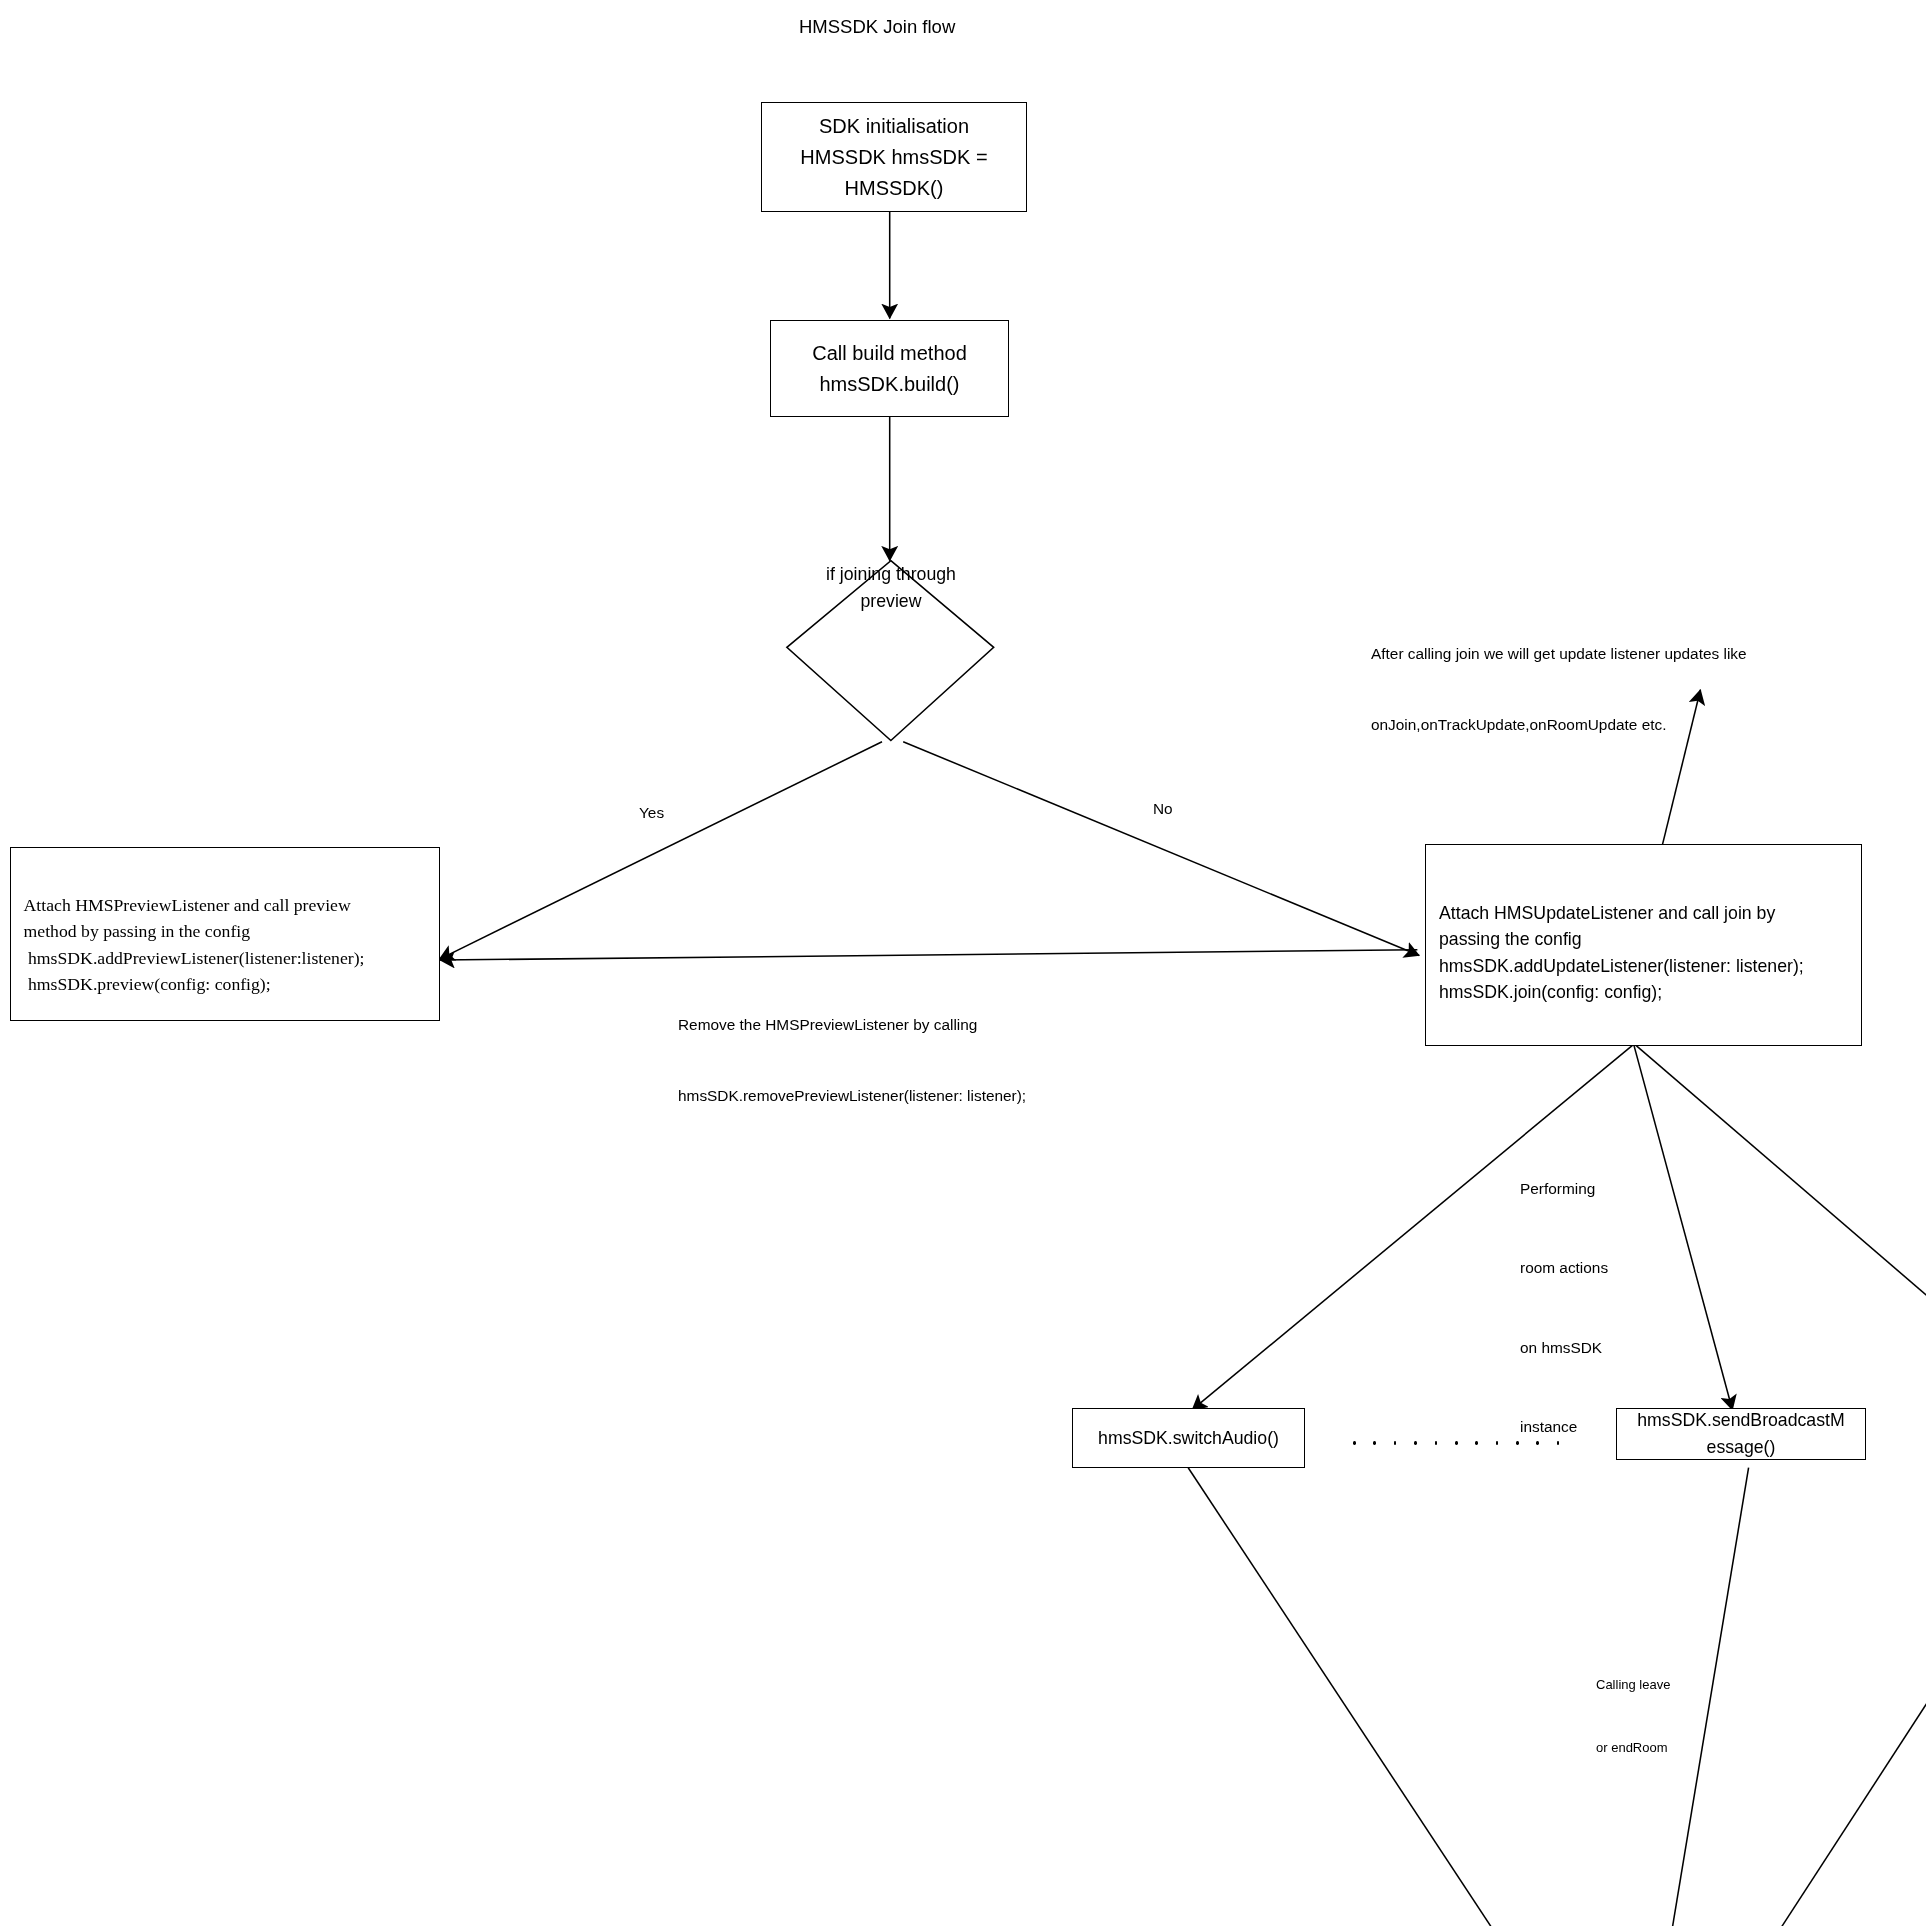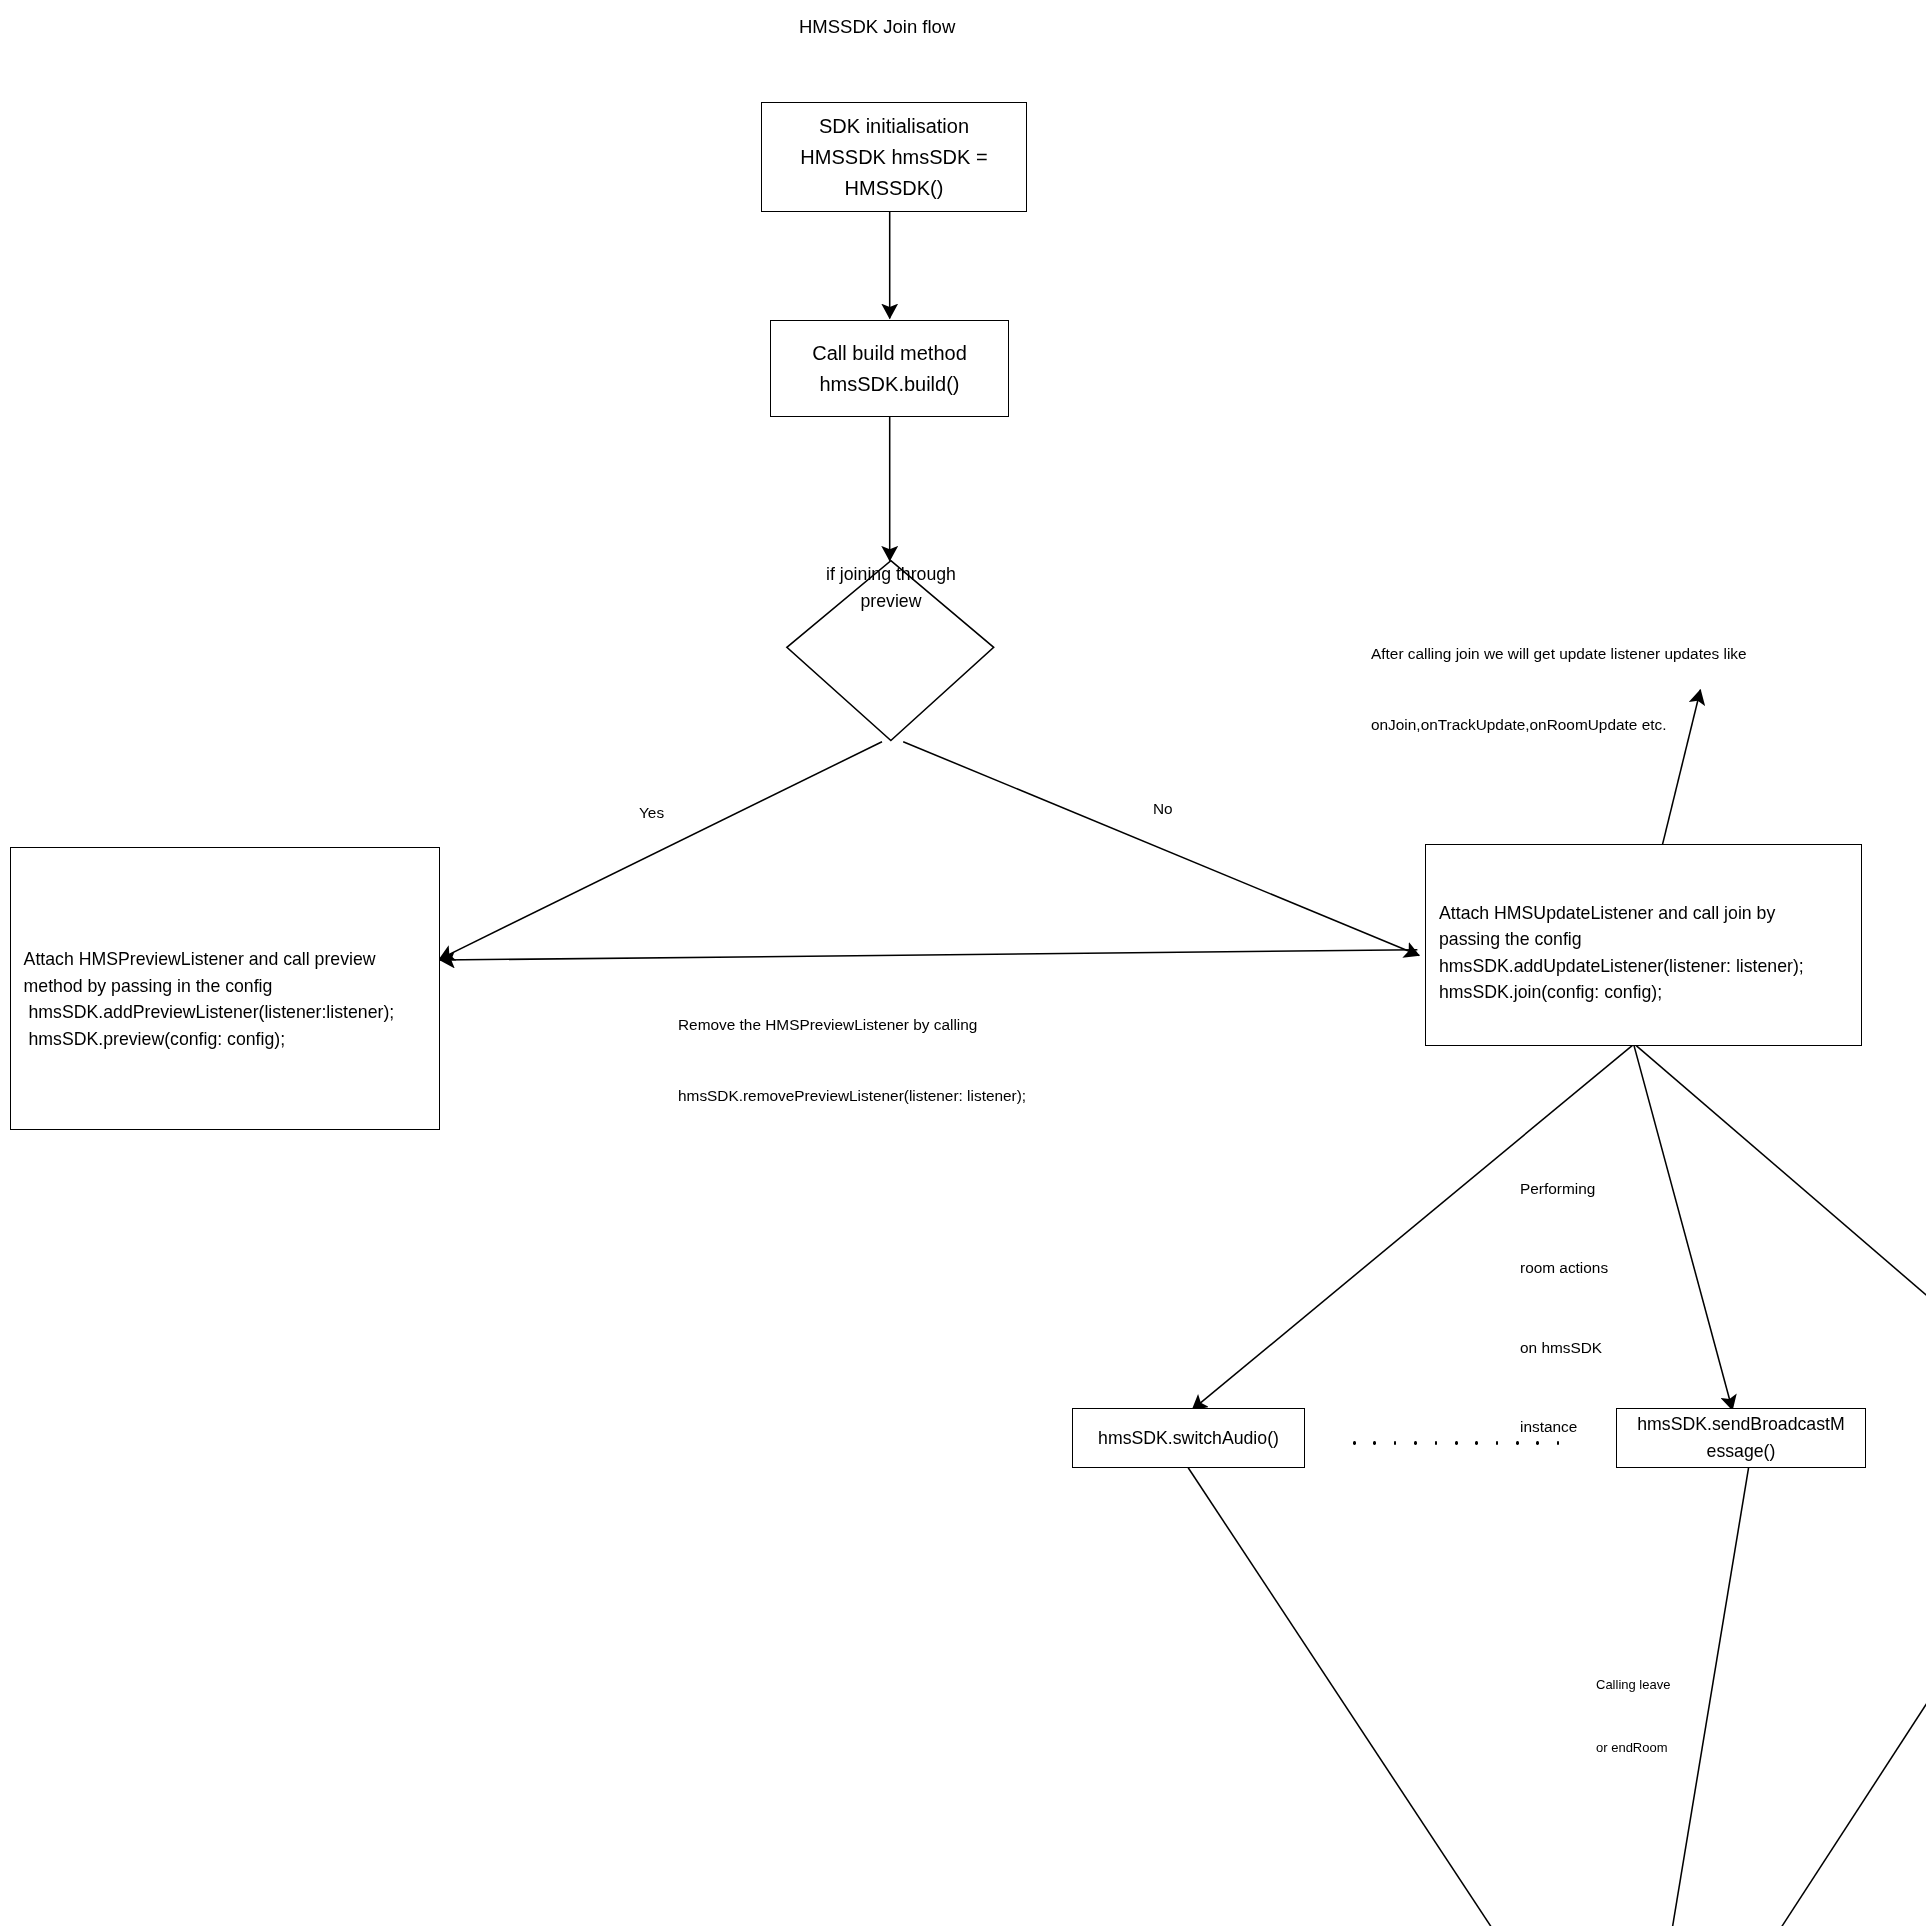--- a/index.html
+++ b/index.html
@@ -108,41 +108,41 @@
     <span class="ln">hmsSDK.build()</span>
   </div>
 
   <div class="diamond-wrap" style="left:787px;top:561px;width:208px;height:181px;">
     <div class="diamond-text">
       <span class="ln">if joining through</span>
       <span class="ln">preview</span>
     </div>
   </div>
 
-  <div class="node left fs-med" style="left:9.6px;top:847px;width:430px;height:283px;padding:21.6px 13px 0 13px;">
+  <div class="node left fs-med" style="left:9.6px;top:847px;width:430px;height:174px;padding:21.6px 13px 0 13px;font-family:Liberation Serif, serif;">
     <span class="ln">Attach HMSPreviewListener and call preview</span>
     <span class="ln">method by passing in the config</span>
     <span class="ln"></span>
     <span class="ln"> hmsSDK.addPreviewListener(listener:listener);</span>
     <span class="ln"> hmsSDK.preview(config: config);</span>
   </div>
 
   <div class="node left fs-med" style="left:1425px;top:844px;width:437px;height:202px;padding:15.4px 13px 0 13px;">
     <span class="ln">Attach HMSUpdateListener and call join by</span>
     <span class="ln">passing the config</span>
     <span class="ln"></span>
     <span class="ln">hmsSDK.addUpdateListener(listener: listener);</span>
     <span class="ln">hmsSDK.join(config: config);</span>
   </div>
 
   <div class="node center fs-med" style="left:1072px;top:1408px;width:233px;height:60px;text-align:center;">
     <span class="ln">hmsSDK.switchAudio()</span>
   </div>
 
-  <div class="node center fs-med" style="left:1616px;top:1408px;width:250px;height:60px;">
+  <div class="node center fs-med" style="left:1616px;top:1408px;width:250px;height:52px;">
     <span class="ln">hmsSDK.sendBroadcastM</span>
     <span class="ln">essage()</span>
   </div>
 
   <div class="dots" style="left:1353px;top:1439px;width:247px;height:7.7px;">
     <i></i>
       <i></i>
     <i></i>
       <i></i>
     <i></i>

